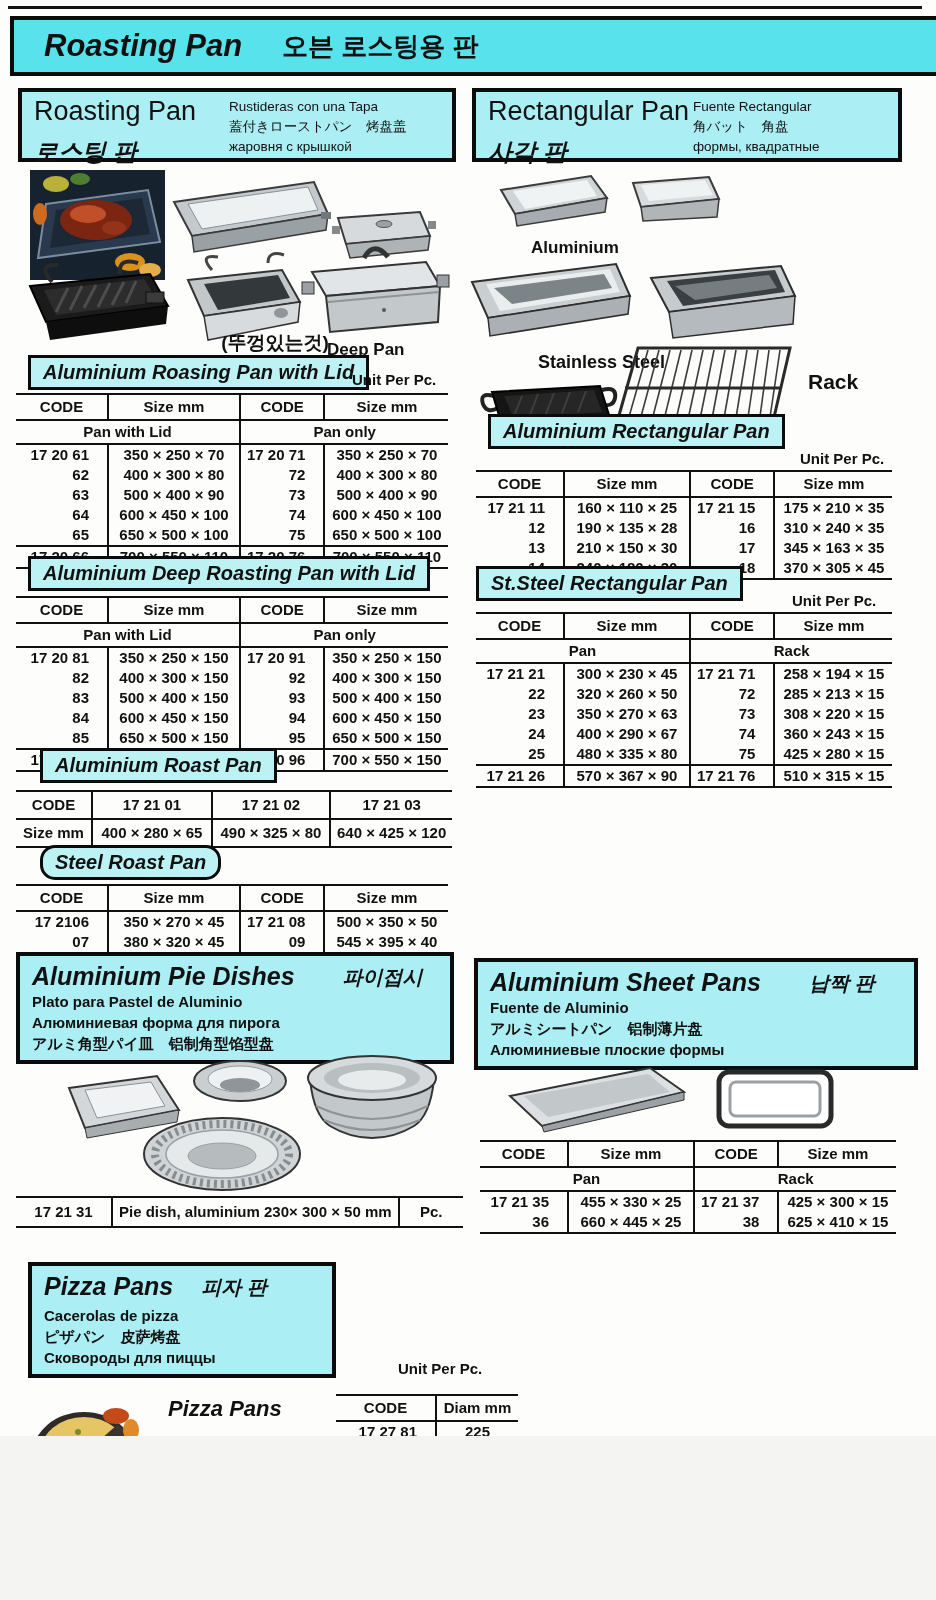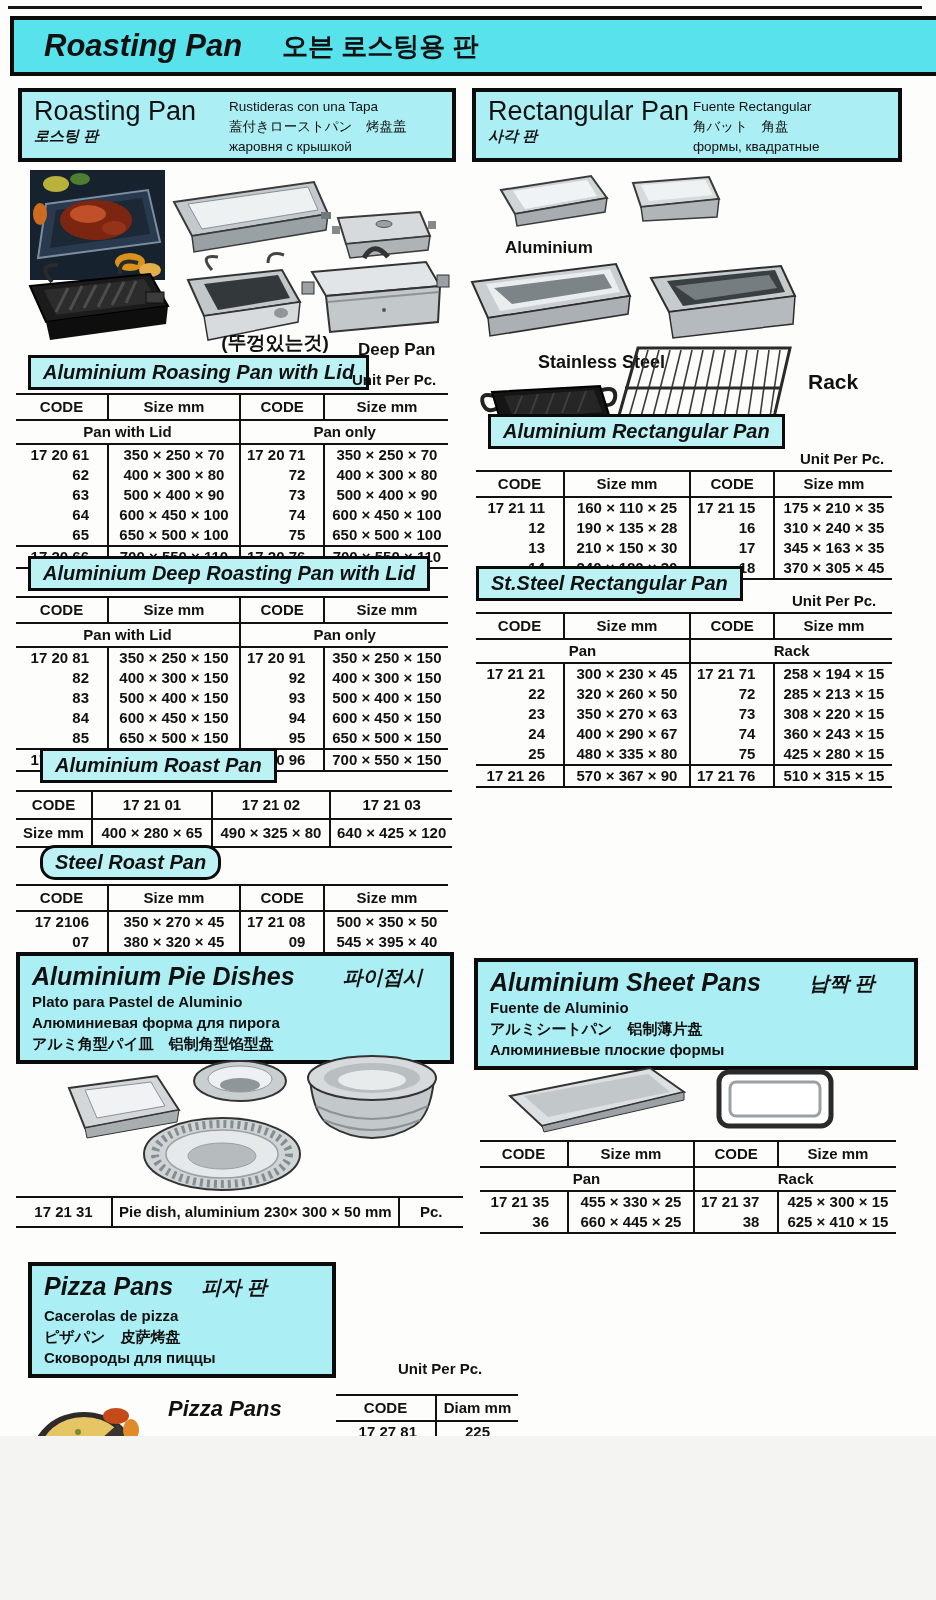--- a/index.html
+++ b/index.html
@@ -5,21 +5,21 @@
   html,body{margin:0;padding:0;background:#f4f4f2;}
   #page{position:relative;width:936px;height:1436px;background:#fdfdfc;font-family:"Liberation Sans",sans-serif;color:#111;overflow:hidden;}
   .abs{position:absolute;}
   
   .banner{left:10px;top:16px;width:906px;height:52px;background:#58e2ec;border:4px solid #0b0b0b;display:flex;align-items:center;gap:40px;padding-left:30px;}
   .banner .en{font-style:italic;font-weight:bold;font-size:31px;}
   .banner .ko{font-weight:bold;font-size:26px;}
   .infobox{background:#abeef3;border:4px solid #0b0b0b;height:66px;display:flex;align-items:stretch;}
   .infobox .main{padding:4px 0 0 12px;width:195px;}
   .infobox .main .ti{font-size:27px;line-height:30px;}
-  .infobox .main .ko{font-size:15px;font-weight:bold;font-style:italic;margin-top:1px;}
+  .infobox .main .ko{font-size:24px;font-weight:bold;font-style:italic;margin-top:10px;}
   .infobox .trans{padding-top:5px;font-size:13.5px;line-height:20px;font-weight:normal;}
   
   .bar{background:#bdf2f5;border:3px solid #0b0b0b;font-style:italic;font-weight:bold;font-size:20px;padding:3px 12px;white-space:nowrap;display:inline-block;}
   .unit{font-size:15px;font-weight:bold;}
   .cap{font-weight:bold;}
   
   table.t{border-collapse:collapse;border-top:2px solid #111;border-bottom:2px solid #111;font-weight:bold;font-size:15px;}
   table.t td{padding:1px 6px;white-space:nowrap;line-height:18px;}
   table.t tr.hdr td{border-bottom:2px solid #111;text-align:center;padding:3px 6px;}
   table.t tr.sub td{border-bottom:2px solid #111;text-align:center;padding:2px 6px;}
@@ -142,37 +142,37 @@
       <polygon points="12,34 126,24 140,48 26,58" fill="#e2e5e7" stroke="#333" stroke-width="2"></polygon>
       <polygon points="26,58 140,48 138,84 30,94" fill="#c3c8cb" stroke="#333" stroke-width="2"></polygon>
       <line x1="28" y1="64" x2="139" y2="54" stroke="#8d9396" stroke-width="2"></line>
       <rect x="2" y="44" width="12" height="12" fill="#9aa0a3" stroke="#333"></rect>
       <rect x="137" y="37" width="12" height="12" fill="#9aa0a3" stroke="#333"></rect>
       <circle cx="84" cy="72" r="2" fill="#555"></circle>
     </svg>
   </div>
 
   <div class="abs cap" style="left:190px;top:330px;width:170px;text-align:center;font-size:19px;">(뚜껑있는것)</div>
-  <div class="abs cap" style="left:358px;top:340px;font-size:17px;">Deep Pan</div>
+  <div class="abs cap" style="left:327px;top:340px;font-size:17px;">Deep Pan</div>
 
   <div class="abs" style="left:495px;top:168px;">
     <svg width="118" height="64" viewBox="0 0 118 64">
       <polygon points="6,22 96,8 112,30 20,46" fill="#cfd4d6" stroke="#3a3a3a" stroke-width="2"></polygon>
       <polygon points="18,23 92,12 102,28 30,41" fill="#f0f3f4"></polygon>
       <polygon points="20,46 112,30 110,44 22,58" fill="#a6acb0" stroke="#3a3a3a" stroke-width="1.5"></polygon>
     </svg>
   </div>
   <div class="abs" style="left:625px;top:165px;">
     <svg width="100" height="60" viewBox="0 0 100 60">
       <polygon points="8,18 84,12 94,34 16,42" fill="#d8dbdd" stroke="#3a3a3a" stroke-width="2"></polygon>
       <polygon points="16,20 80,15 88,30 24,36" fill="#eff2f3"></polygon>
       <polygon points="16,42 94,34 92,52 18,56" fill="#b0b5b8" stroke="#3a3a3a" stroke-width="1.5"></polygon>
     </svg>
   </div>
-  <div class="abs cap" style="left:505px;top:238px;font-size:17px;">Aluminium</div>
+  <div class="abs cap" style="left:531px;top:238px;font-size:17px;">Aluminium</div>
 
   <div class="abs" style="left:468px;top:252px;">
     <svg width="165" height="95" viewBox="0 0 165 95">
       <polygon points="4,30 148,12 162,44 20,66" fill="#c9ced1" stroke="#2e2e2e" stroke-width="2"></polygon>
       <polygon points="18,32 142,17 152,40 32,59" fill="#e9edee"></polygon>
       <polygon points="26,36 136,22 144,36 44,52" fill="#7d8487"></polygon>
       <polygon points="20,66 162,44 160,62 22,84" fill="#aab0b3" stroke="#2e2e2e" stroke-width="1.5"></polygon>
     </svg>
   </div>
   <div class="abs" style="left:645px;top:248px;">

